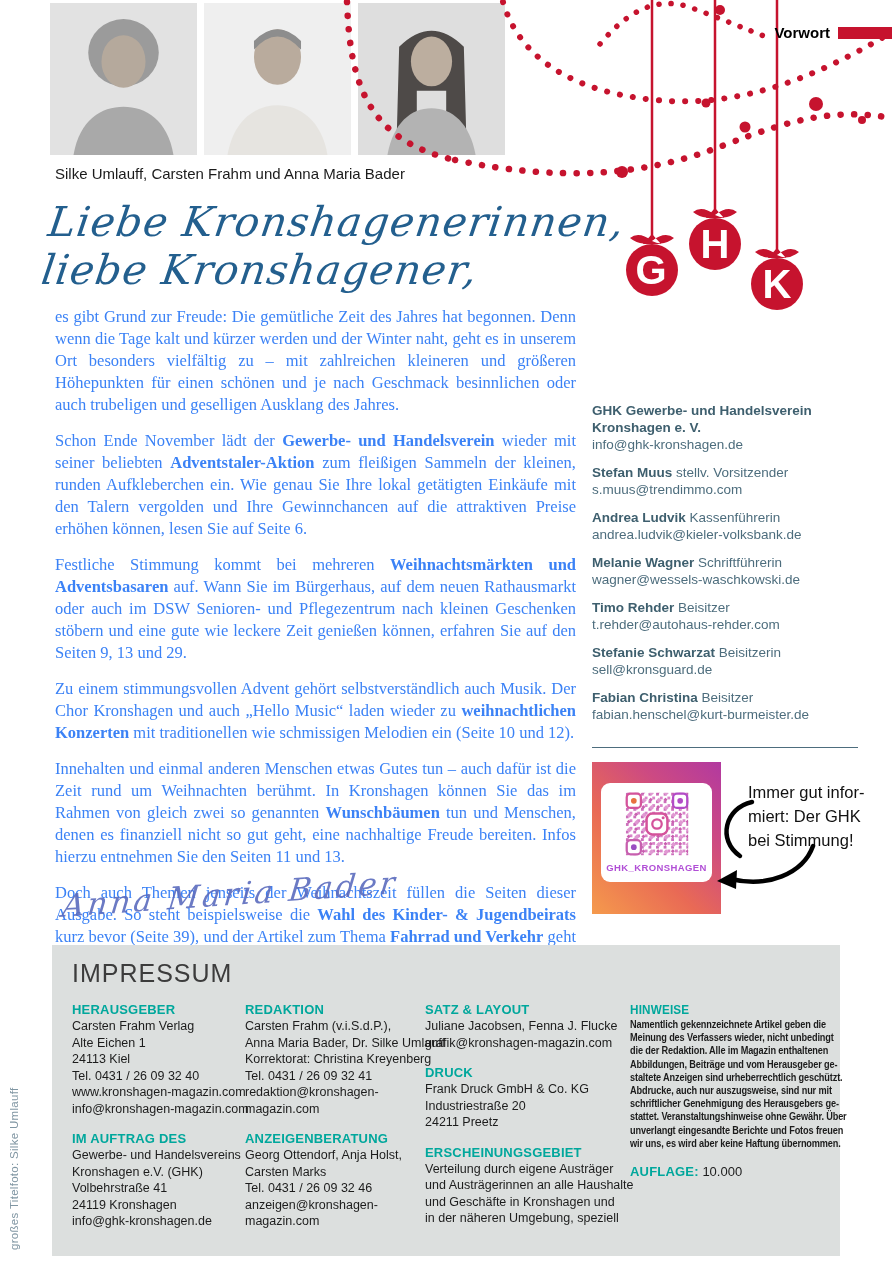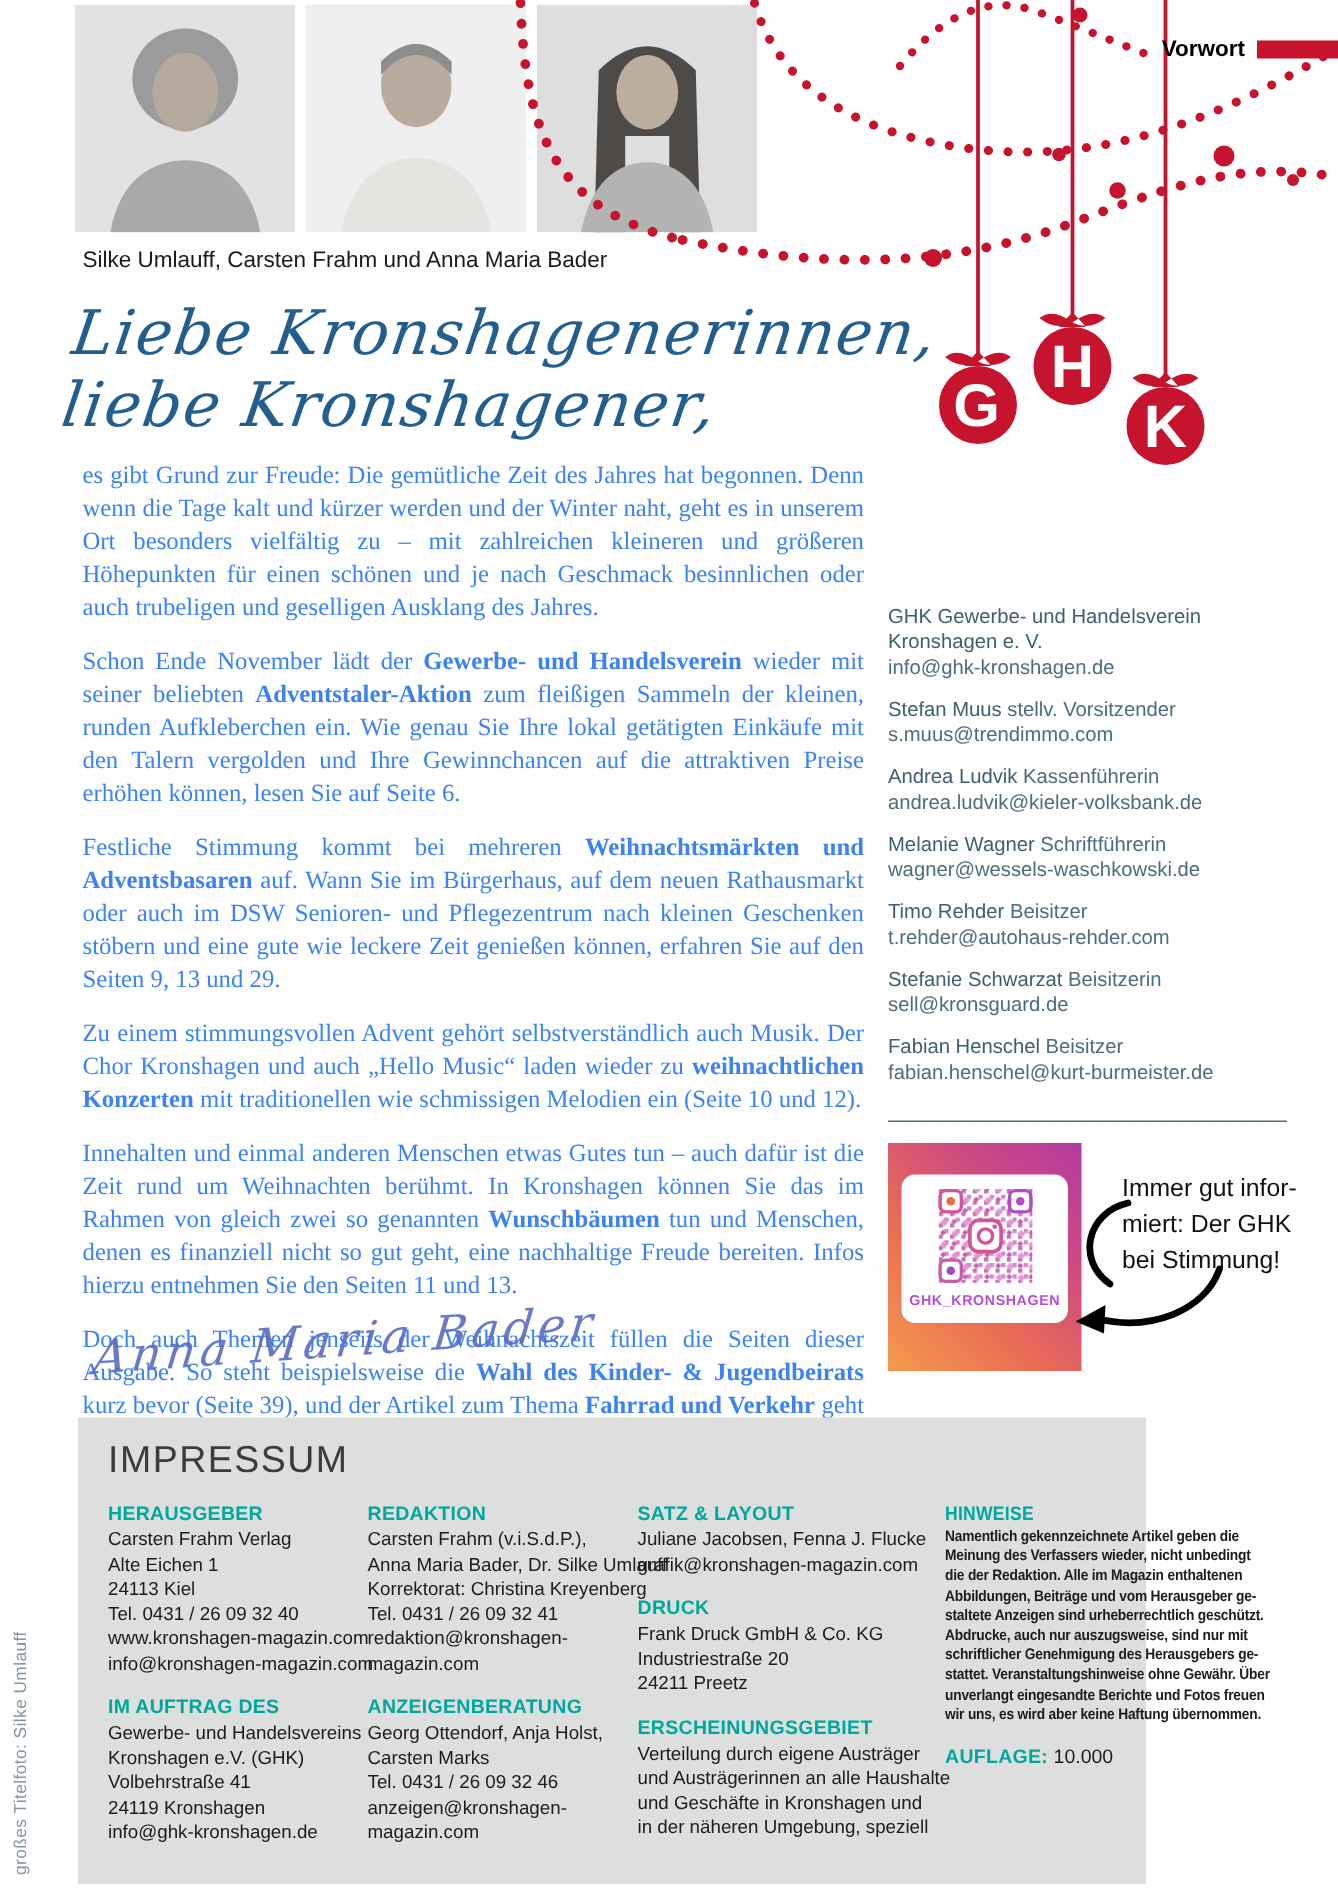--- a/index.html
+++ b/index.html
@@ -37,36 +37,36 @@
   .body-col b{font-weight:bold}
 
   
   .signature{position:absolute;left:62px;top:876px;font-family:"DejaVu Serif",serif;font-style:italic;
     font-size:31px;color:var(--ink);transform:rotate(-4deg) skewX(-10deg);letter-spacing:3px;opacity:.9}
 
   
   .sidebar{position:absolute;left:592px;top:402px;width:268px;color:var(--slate);
     font-size:13.5px;line-height:17px}
   .sb-block{margin-bottom:11px}
-  .sidebar b{color:var(--slate-dark);font-weight:normal}
+  .sidebar b{color:var(--slate-dark);font-weight:bold}
   .sidebar-rule{position:absolute;left:592px;top:747px;width:266px;border-top:1.5px solid #4d6d7d}
 
   
   .insta{position:absolute;left:592px;top:762px;width:129px;height:152px;
     background:linear-gradient(45deg,#f59a4c 0%,#e96a55 38%,#cd4a82 70%,#b239a0 100%)}
   .insta-card{position:absolute;left:9px;top:21px;width:111px;height:99px;background:#fff;
     border-radius:9px;display:flex;flex-direction:column;align-items:center;padding-top:6px}
   .qr{width:70px;height:70px}
   .qr-label{font-size:9.5px;font-weight:bold;color:var(--qr-purple);letter-spacing:.4px;margin-top:3px}
   .insta-caption{position:absolute;left:748px;top:780px;width:120px;font-family:Liberation Sans, sans-serif;
     font-size:16.5px;line-height:24px;color:#111}
   .insta-arrow{position:absolute;left:695px;top:788px;width:150px;height:112px;pointer-events:none}
 
   
-  .impressum{position:absolute;left:52px;top:945px;width:712px;height:311px;background:var(--imp-bg);
+  .impressum{position:absolute;left:52px;top:945px;width:788px;height:311px;background:var(--imp-bg);
     padding:14px 0 0 20px}
   .imp-title{font-size:25px;font-weight:400;color:#3c3c3c;letter-spacing:1px}
   .imp-grid{position:absolute;left:20px;top:55px;display:grid;grid-template-columns:173px 180px 205px 196px}
   .imp-block{margin-bottom:12px}
   .imp-h{color:var(--teal);font-weight:bold;font-size:13px;letter-spacing:.2px;line-height:17px}
   .imp-line{font-size:12.5px;line-height:16.5px;color:#1c1c1c;white-space:nowrap}
   .imp-block.small{transform:scaleX(.9);transform-origin:0 0}
   .imp-block.small .imp-line{font-size:10.2px;line-height:13.2px;font-weight:600;letter-spacing:-.15px}
   .imp-val{color:#1c1c1c;font-weight:normal;font-size:13px}
 
@@ -182,21 +182,21 @@
       </div>
       <div class="sb-block">
         <div><b>Timo Rehder</b> Beisitzer</div>
         <div>t.rehder@autohaus-rehder.com</div>
       </div>
       <div class="sb-block">
         <div><b>Stefanie Schwarzat</b> Beisitzerin</div>
         <div>sell@kronsguard.de</div>
       </div>
       <div class="sb-block">
-        <div><b>Fabian Henschel</b> Beisitzer</div>
+        <div><b>Fabian Christina</b> Beisitzer</div>
         <div>fabian.henschel@kurt-burmeister.de</div>
       </div>
     </div>
   <div class="sidebar-rule"></div>
 
   <div class="insta">
     <div class="insta-card">
       <svg class="qr" viewBox="0 0 74 74">
         <defs>
           <pattern id="qrp1" width="8" height="8" patternUnits="userSpaceOnUse">

